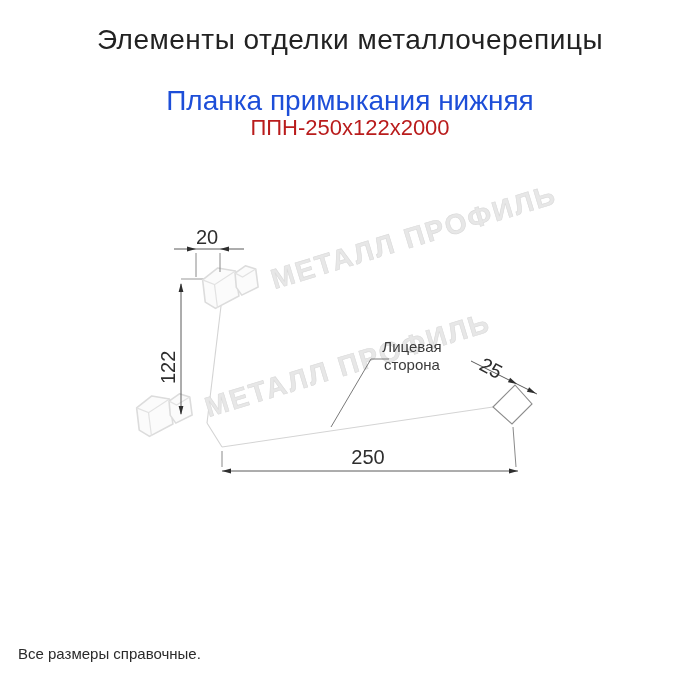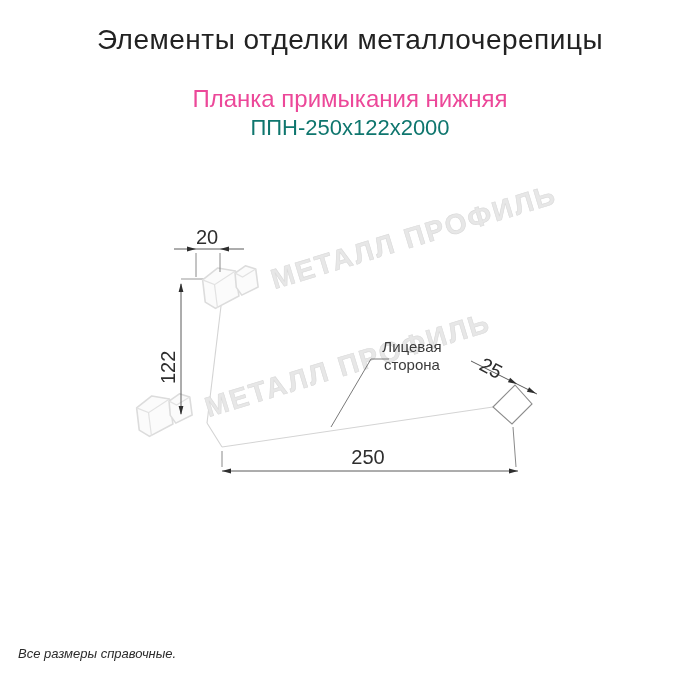--- a/index.html
+++ b/index.html
@@ -1,34 +1,34 @@
 <!DOCTYPE html>
 <html><head>
 <meta charset="utf-8">
 <style>
   html,body{margin:0;padding:0;background:#ffffff;}
   #page{position:relative;width:700px;height:700px;background:#ffffff;overflow:hidden;
         font-family:"Liberation Sans",sans-serif;color:#1a1a1a;}
   .center-line{position:absolute;left:0;width:700px;text-align:center;white-space:nowrap;}
   #title{top:24px;font-size:28px;font-weight:400;letter-spacing:.5px;color:#222;}
-  #subtitle{top:85px;font-size:24px;font-weight:400;color:#ec4899;}
-  #model{top:115px;font-size:22px;font-weight:400;color:#0f766e;}
+  #subtitle{top:85px;font-size:28px;font-weight:400;color:#1d4ed8;}
+  #model{top:115px;font-size:22px;font-weight:400;color:#b91c1c;}
   #drawing{position:absolute;left:0;top:0;width:700px;height:700px;}
   .dim-text{font-size:20px;fill:#2e2e2e;font-family:"Liberation Sans",sans-serif;}
   .small-label{font-size:15px;fill:#3a3a3a;font-family:"Liberation Sans",sans-serif;}
   .wm-text{font-size:28px;font-weight:700;letter-spacing:2px;fill:#e7e7e7;stroke:#dadada;stroke-width:.6;
            font-family:"Liberation Sans",sans-serif;}
   .wm-shape{fill:#fbfbfb;stroke:#dcdcdc;stroke-width:1.6;stroke-linejoin:round;}
   .wm-inner{fill:none;stroke:#e2e2e2;stroke-width:1.2;}
   .dimline{stroke:#5a5a5a;stroke-width:1;fill:none;}
   .extline{stroke:#8a8a8a;stroke-width:1;fill:none;}
   .arrow{fill:#2e2e2e;stroke:none;}
   .profile-strong{stroke:#9a9a9a;stroke-width:1.2;fill:none;}
   .profile-faint{stroke:#d4d4d4;stroke-width:1.1;fill:none;}
-  #footer{position:absolute;left:18px;top:645px;font-size:13px;line-height:18px;color:#2b2b2b;font-style:italic;}
+  #footer{position:absolute;left:18px;top:645px;font-size:15px;line-height:18px;color:#2b2b2b;}
 </style>
 </head>
 <body>
 
 <div id="page">
 
   <div id="title" class="center-line">Элементы отделки металлочерепицы</div>
   <div id="subtitle" class="center-line">Планка примыкания нижняя</div>
   <div id="model" class="center-line">ППН-250х122х2000</div>
 

